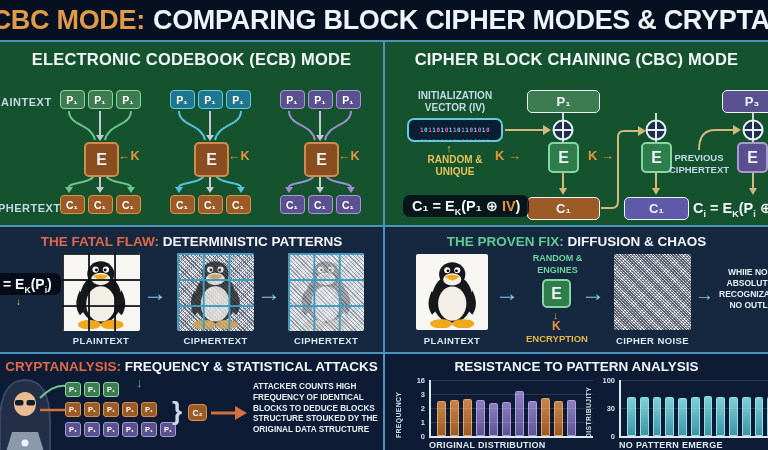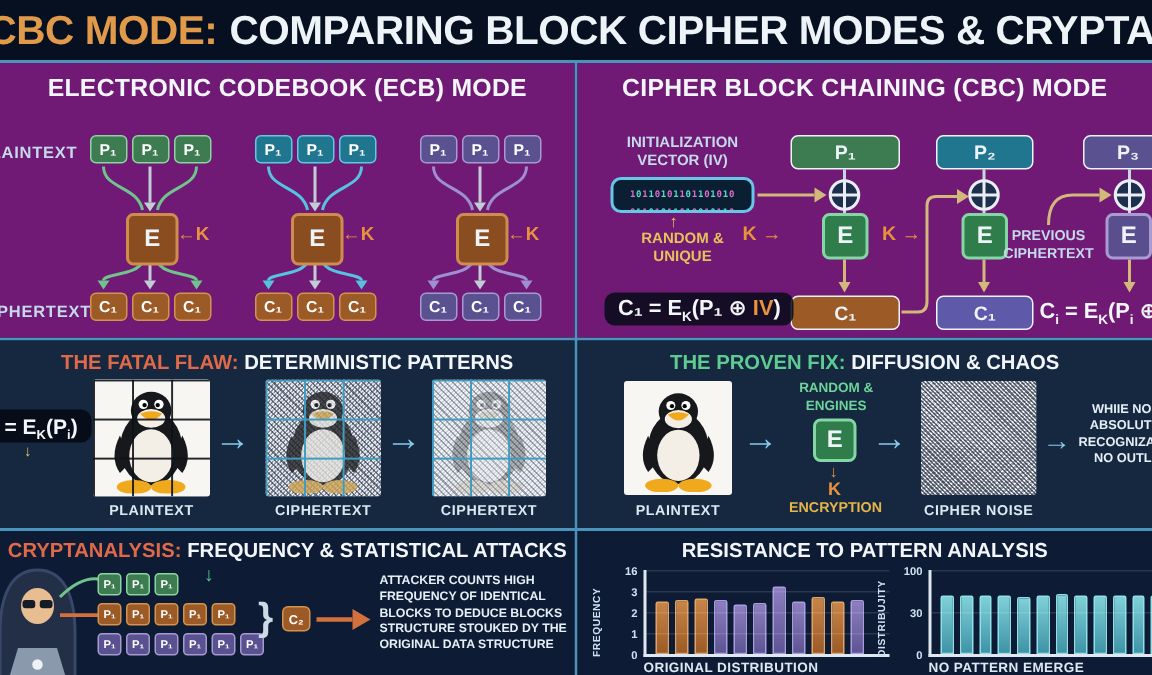--- a/index.html
+++ b/index.html
@@ -4,21 +4,21 @@
 <style>
   html,body{margin:0;padding:0;background:#05080f;}
   body{font-family:"Liberation Sans","DejaVu Sans",sans-serif;}
   #stage{position:relative;width:768px;height:450px;overflow:hidden;background:#0d1a30;color:#eef3f8;}
   .abs{position:absolute;}
   .sec{position:absolute;box-sizing:border-box;}
   #title-bar{left:0;top:0;width:768px;height:40px;background:#071020;display:flex;align-items:center;justify-content:center;white-space:nowrap;font-weight:800;font-size:27px;letter-spacing:-0.3px;}
   #title-bar .hl{color:#e09a4a;margin-right:8px;}
   .hline{position:absolute;left:0;width:768px;height:2px;background:#4a93bd;}
   #vdiv{position:absolute;left:383px;top:40px;width:2px;height:410px;background:#4a93bd;}
-  .sec-top{top:42px;height:183px;background:#701a75;}
+  .sec-top{top:42px;height:183px;background:#14532d;}
   .sec-mid{top:227px;height:125px;background:#152840;}
   .sec-bot{top:354px;height:96px;background:#0d1c34;}
   .sec-l{left:0;width:383px;} .sec-r{left:385px;width:383px;}
   .panel-header{position:absolute;top:8px;left:0;right:0;text-align:center;font-weight:800;font-size:16.5px;color:#f2f6fa;letter-spacing:0.2px;}
   .sec-heading{position:absolute;top:7px;left:0;right:0;text-align:center;font-weight:800;font-size:13.5px;color:#f2f6fa;}
   .sec-heading .hl-red{color:#e0694a;} .sec-heading .hl-green{color:#5ecb92;}
   .side-label{position:absolute;font-weight:800;font-size:11px;color:#c5d9ea;letter-spacing:0.5px;}
   
   .blk{display:flex;align-items:center;justify-content:center;border-radius:4px;font-weight:800;color:#fff;border:1.5px solid;box-sizing:border-box;}
   .green{background:#3d7c50;border-color:#8ed4a2;}
@@ -243,21 +243,20 @@
         <circle cx="178" cy="88" r="9.5"></circle>
           <path d="M168.5,88 H187.5 M178,78.5 V97.5"></path>
         <circle cx="271" cy="88" r="9.5"></circle>
           <path d="M261.5,88 H280.5 M271,78.5 V97.5"></path>
         <circle cx="368" cy="88" r="9.5"></circle>
           <path d="M358.5,88 H377.5 M368,78.5 V97.5"></path>
       </g>
     </svg>
 
     <div class="cbc-p green" style="left:142px;width:73px">P₁</div>
-    <div class="cbc-p teal" style="left:239px;width:65px">P₂</div>
     <div class="cbc-p purple" style="left:337px;width:60px">P₃</div>
 
     <div class="klab" style="left:110px"><span>K</span> <span>→</span></div>
     <div class="klab" style="left:203px"><span>K</span> <span>→</span></div>
 
     <div class="cbc-e e-green" style="left:163px">E</div>
     <div class="cbc-e e-green" style="left:256px">E</div>
     <div class="cbc-e e-purple" style="left:352px">E</div>
 
     <div class="mini-label" style="left:278px;top:110px;width:72px">PREVIOUS<br>CIPHERTEXT</div>

